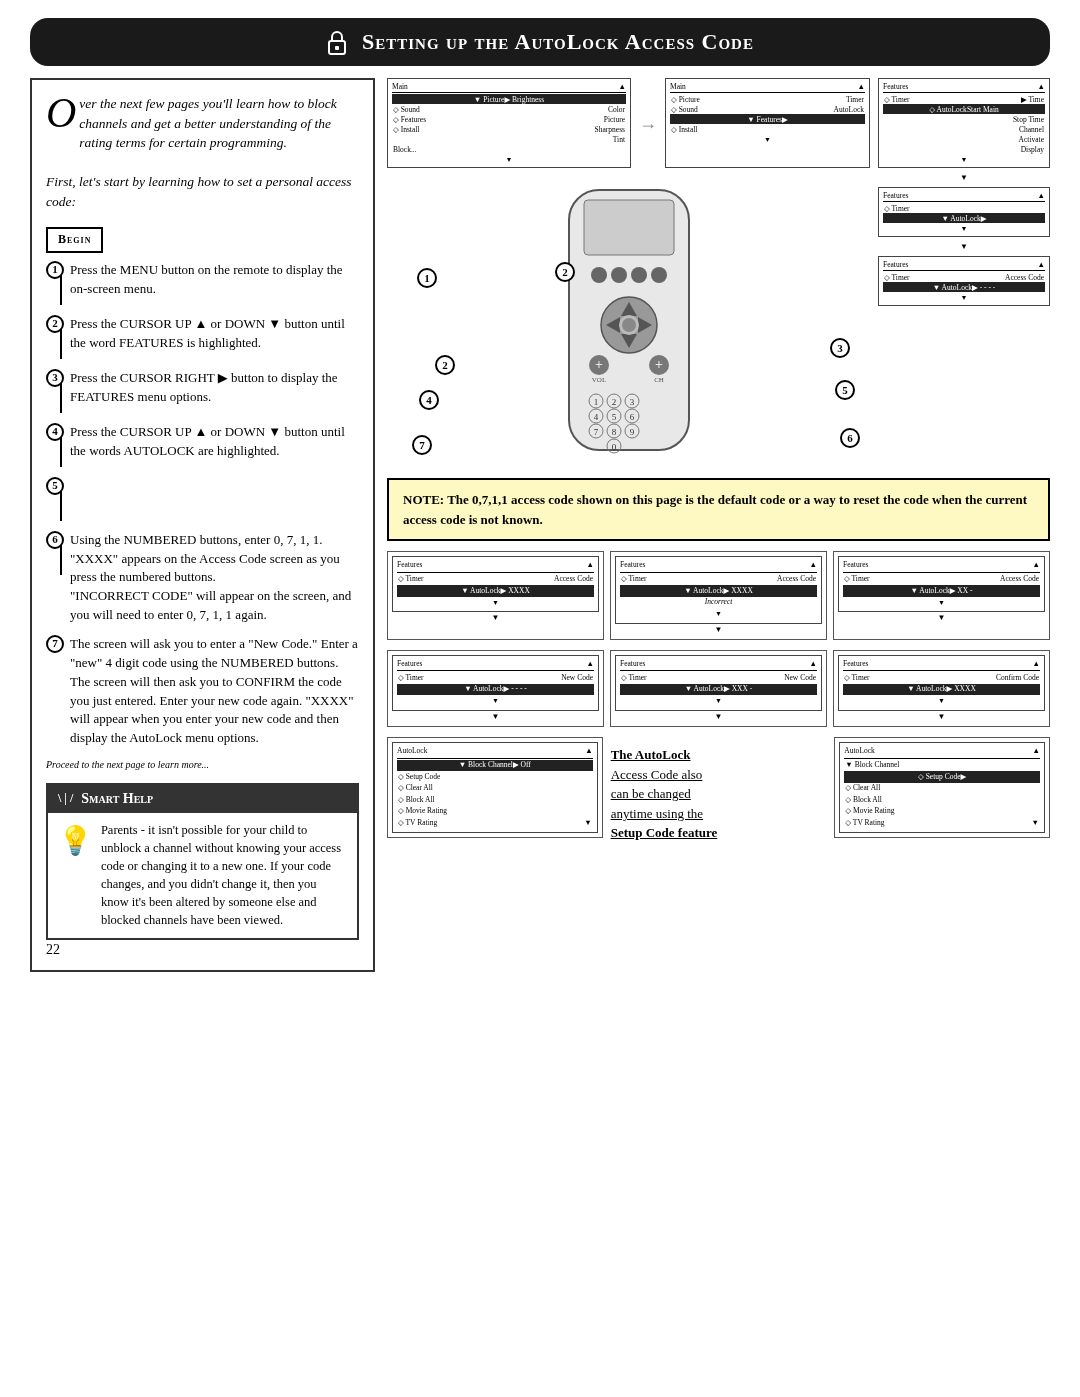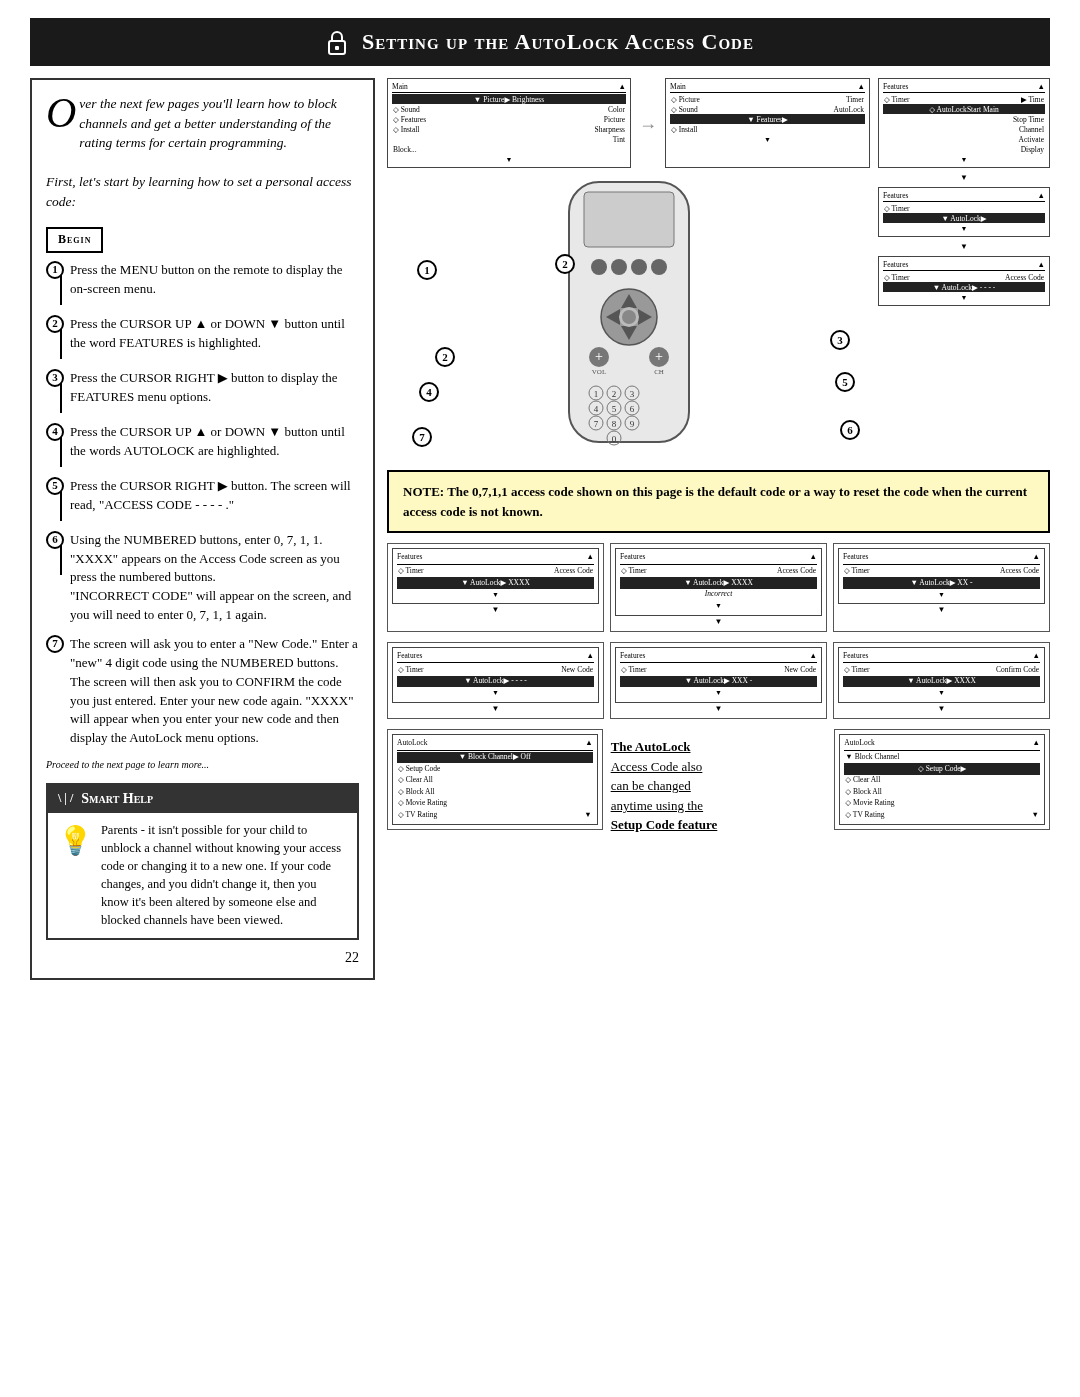--- a/index.html
+++ b/index.html
@@ -16,20 +16,21 @@
     .page-header {
       background: #1a1a1a;
       color: #fff;
       text-align: center;
       padding: 10px 20px;
       margin: 18px 30px 0 30px;
       display: flex;
       align-items: center;
       justify-content: center;
       gap: 14px;
+      border-radius: 18px;
     }
     .page-title {
       font-size: 22px;
       font-weight: bold;
       letter-spacing: 1px;
       font-variant: small-caps;
     }
 
     
     .main-content {
@@ -142,23 +143,22 @@
       font-size: 12.5px;
       line-height: 1.45;
     }
     .bulb-icon {
       font-size: 28px;
       flex-shrink: 0;
     }
 
     
     .page-number {
-      text-align: right;
+      text-align: left;
       font-size: 14px;
-      margin-top: 8px;
     }
 
     
     .right-col {
       flex: 1;
       display: flex;
       flex-direction: column;
       gap: 6px;
     }
 
@@ -347,23 +347,20 @@
       </div>
     </div>
 
     <div class="step">
       <div style="display:flex;flex-direction:column;align-items:center;">
         <span class="step-num">
             <span class="circle">5</span>
           </span>
         <div class="step-divider"></div>
       </div>
-      <div class="step-text">
-        <b>Press the CURSOR RIGHT ▶ button.</b> The screen will read, <b>"ACCESS CODE - - - - ."</b>
-      </div>
     </div>
 
     <div class="step">
       <div style="display:flex;flex-direction:column;align-items:center;">
         <span class="step-num">
             <span class="circle">6</span>
           </span>
         <div class="step-divider"></div>
       </div>
       <div class="step-text">
@@ -399,21 +396,21 @@
 
     <div class="page-number">22</div>
   </div>
 
   <div class="right-col">
 
     <div class="combined-area">
 
       <div class="left-remote-col">
 
-        <div style="display:flex; gap:8px; width:100%; margin-bottom:4px;">
+        <div style="display:flex; gap:8px; width:100%; margin-bottom:12px;">
 
           <div class="menu-screen" style="flex:1.2;">
             <div class="mhdr">
               <span>Main</span>
                 <span>▲</span>
             </div>
             <div class="mrow sel">
                 <span>▼ Picture</span>
                 <span>▶ Brightness</span>
               </div>

